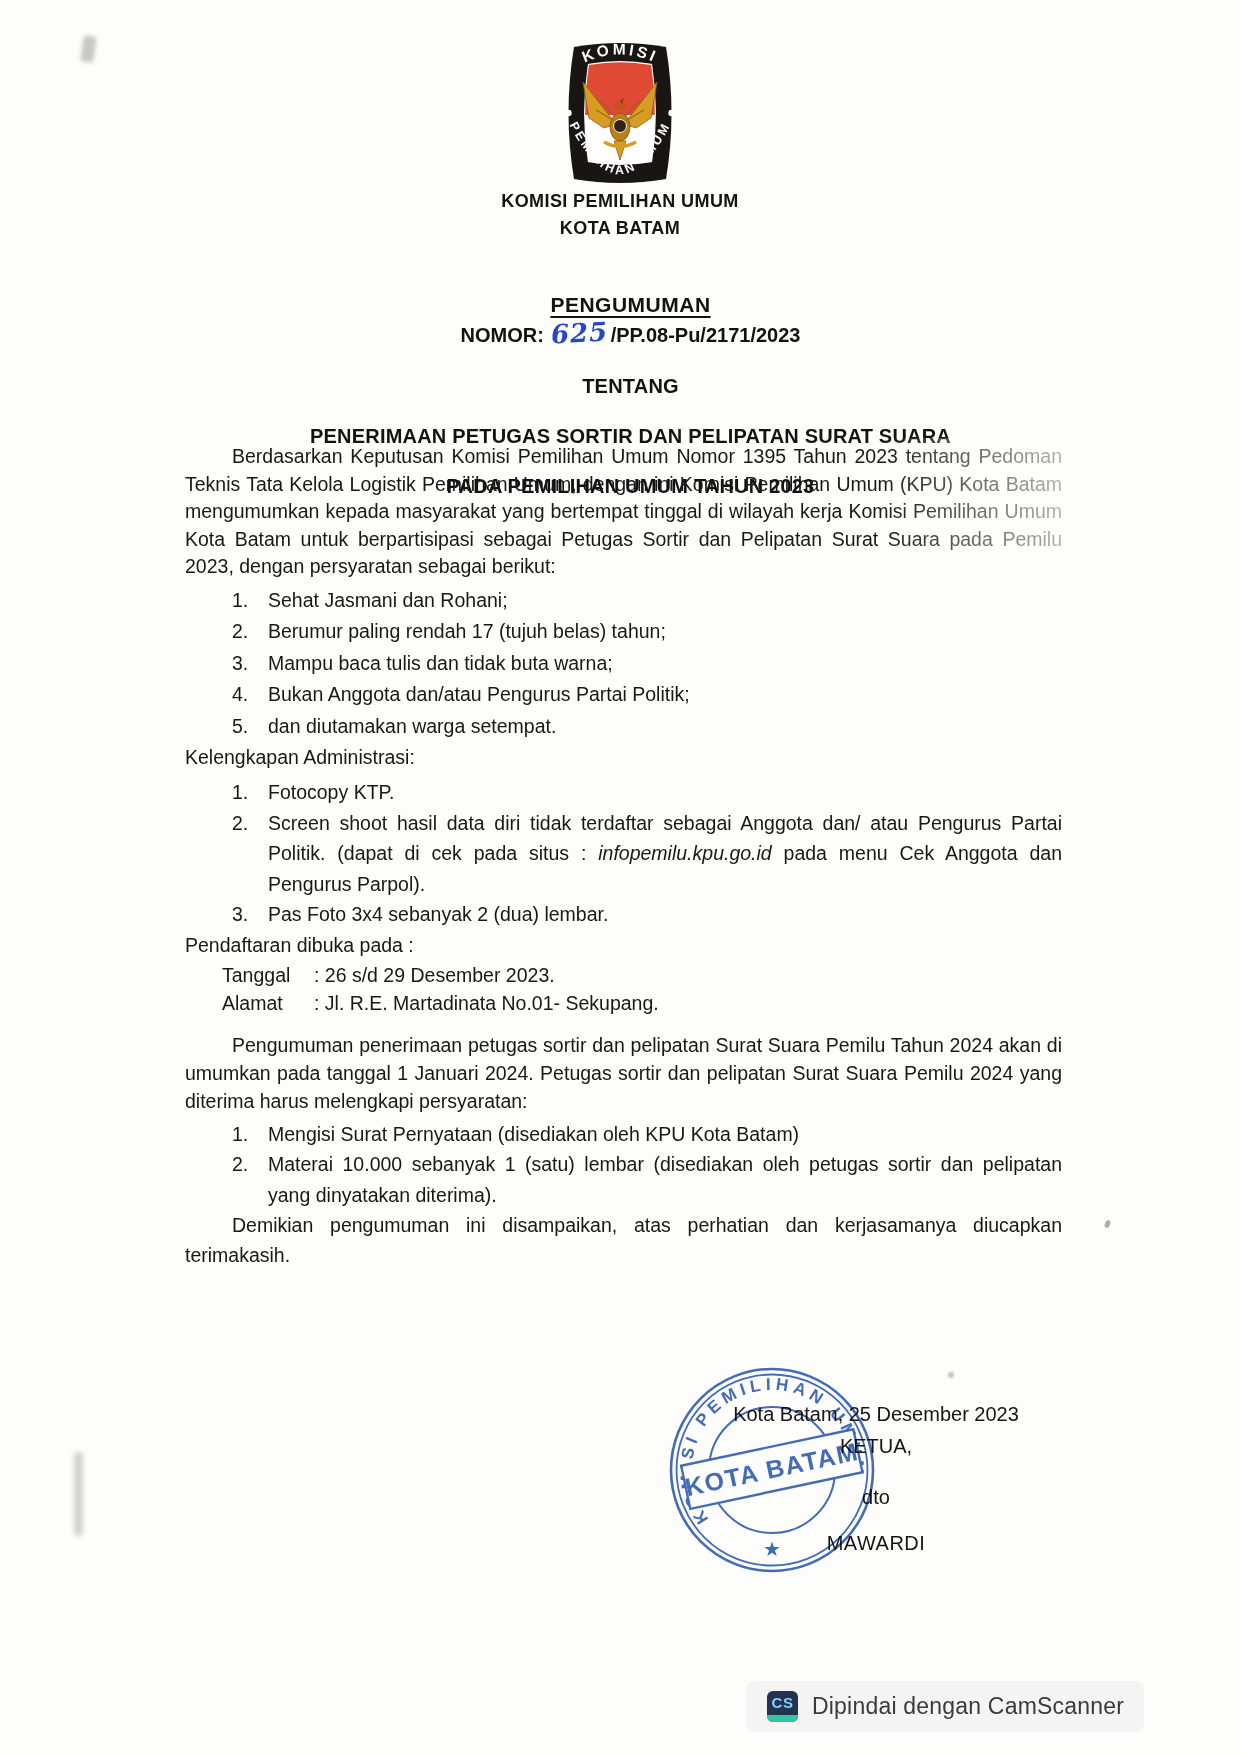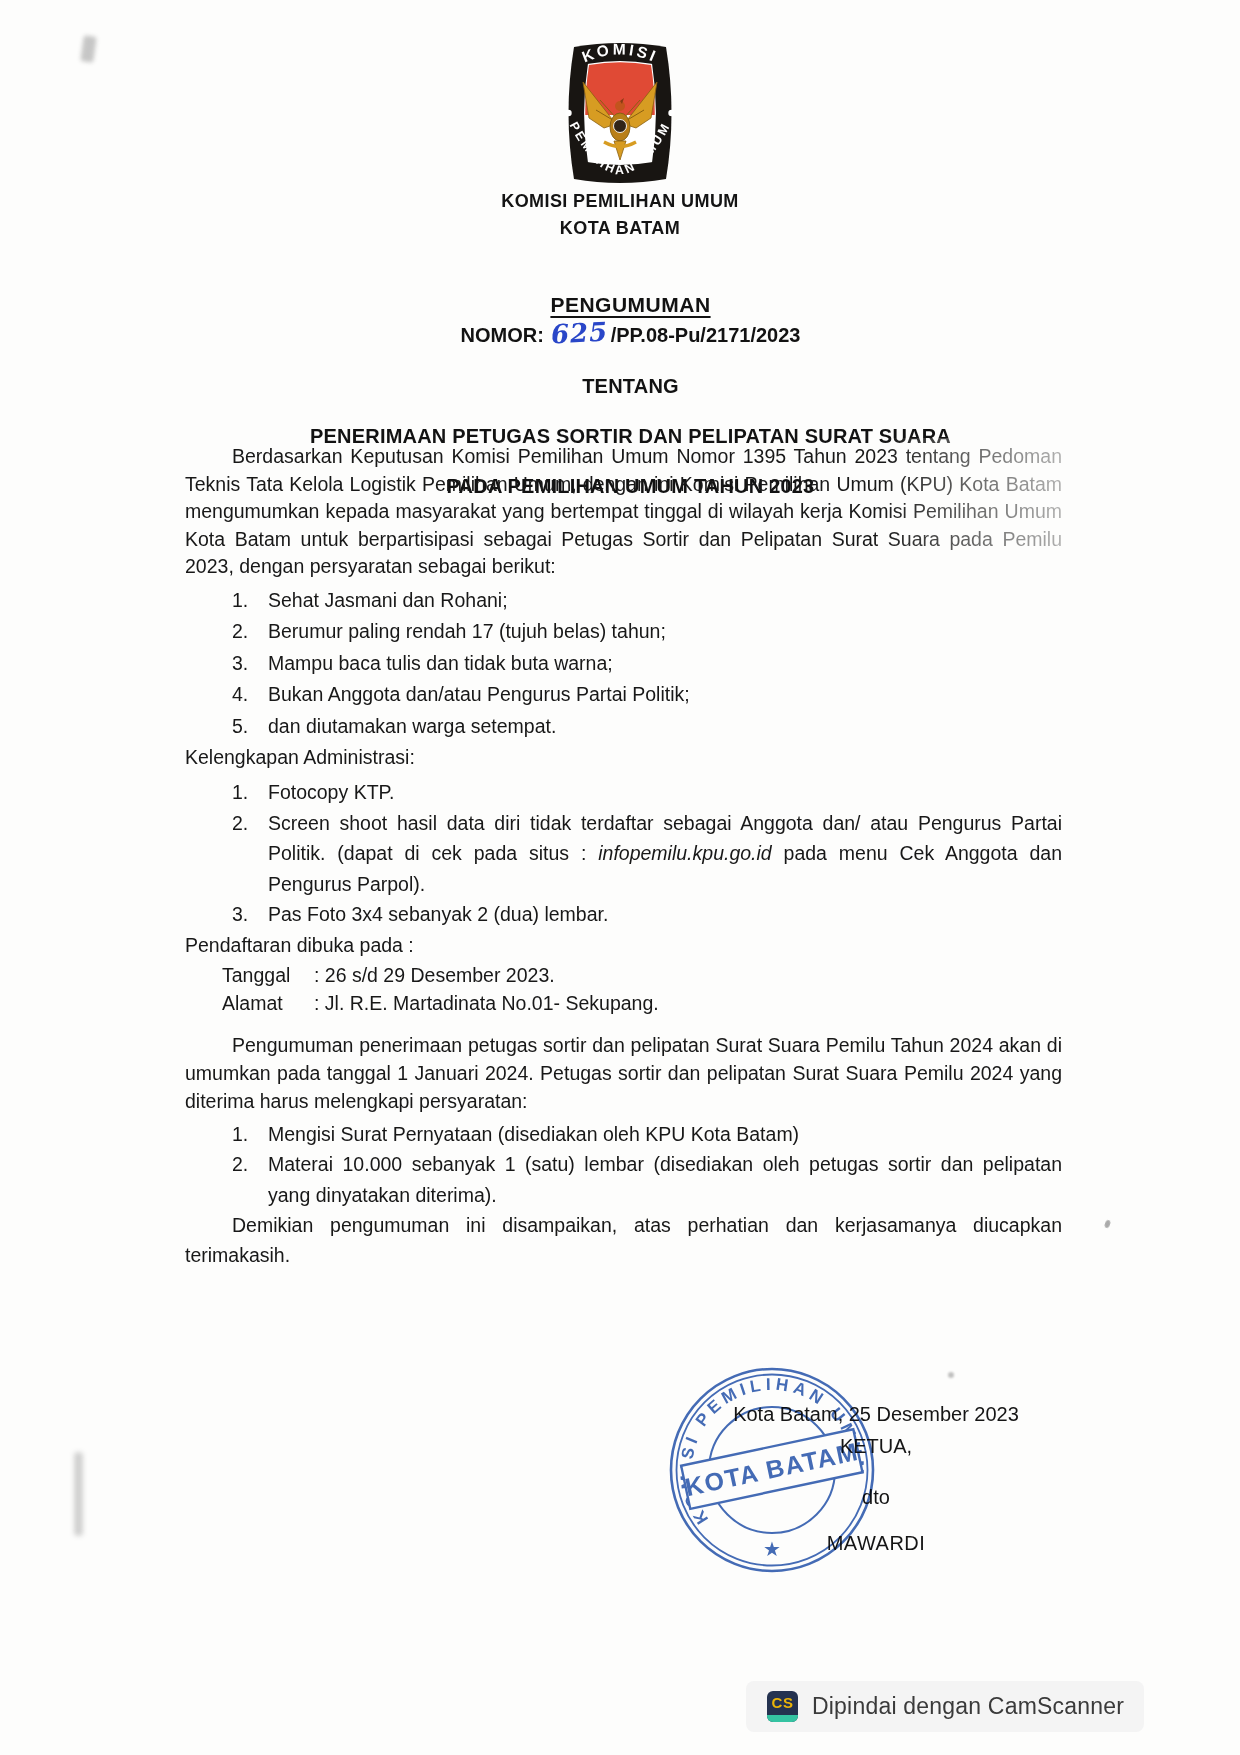--- a/index.html
+++ b/index.html
@@ -52,21 +52,21 @@
   
   .stamp { position:absolute; left:662px; top:1360px; width:220px; height:220px;
     opacity:.88; mix-blend-mode:multiply; }
 
   
   .footer-bar { position:absolute; left:746px; top:1681px; width:398px; height:51px;
     background:#f4f4f4; border-radius:8px; display:flex; align-items:center;
     padding-left:21px; box-sizing:border-box; }
   .cs-icon { position:relative; width:31px; height:31px; border-radius:6px; overflow:hidden;
     background:#243250; flex:none; }
-  .cs-text { position:absolute; top:0; left:0; right:0; text-align:center; color:#eab308;
+  .cs-text { position:absolute; top:0; left:0; right:0; text-align:center; color:#7dd3fc;
     font-weight:bold; font-size:15px; line-height:24px; letter-spacing:.5px; }
   .cs-strip { position:absolute; left:0; right:0; bottom:0; height:7px; background:#35c3a2; }
   .cs-label { margin-left:14px; color:#3a3a3a; font-size:23px; letter-spacing:.2px; }
 
   
   .artifact { position:absolute; pointer-events:none; }
   .speck-topleft { left:82px; top:36px; width:13px; height:26px; background:#6f6f6f;
     opacity:.38; filter:blur(2px); transform:rotate(8deg); border-radius:3px; }
   .streak-left { left:74px; top:1452px; width:9px; height:84px; background:#8f8f8f;
     opacity:.4; filter:blur(2.5px); border-radius:4px; }

